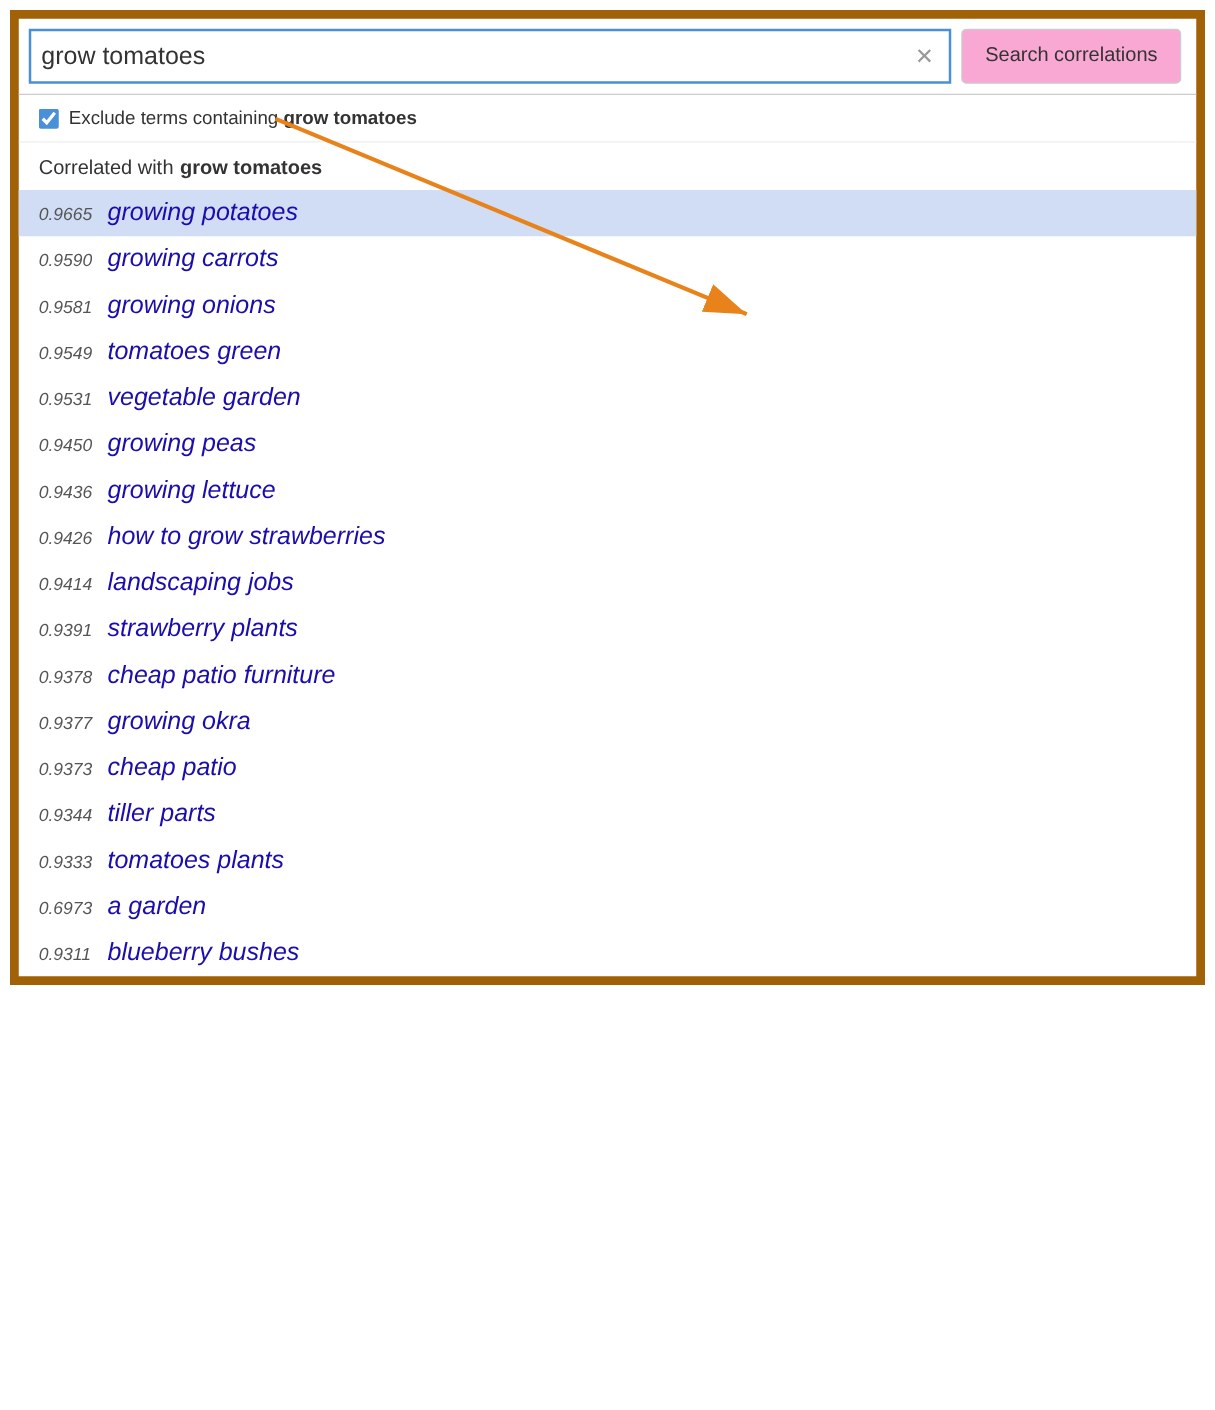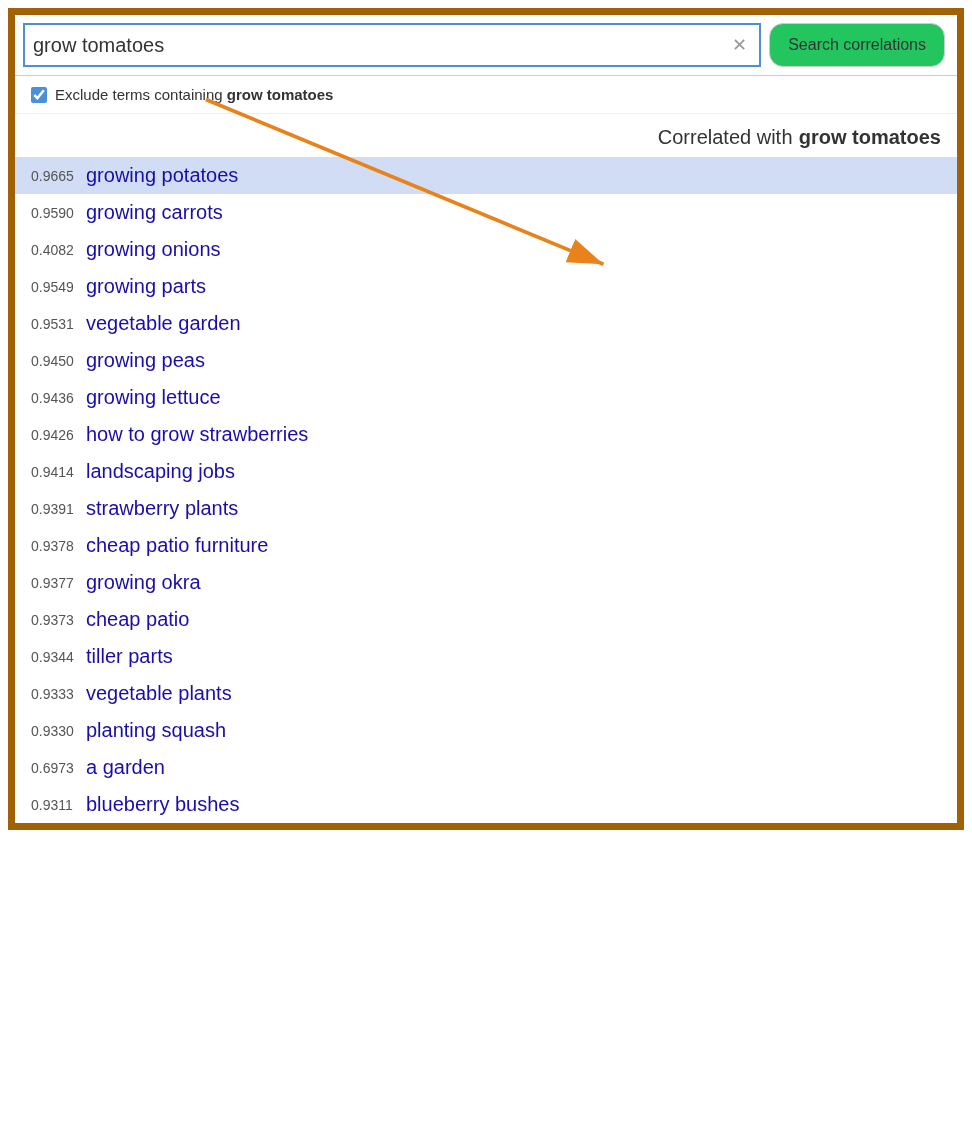--- a/index.html
+++ b/index.html
@@ -42,27 +42,27 @@
     .clear-icon {
       color: #999;
       font-size: 18px;
       cursor: pointer;
       padding: 0 4px;
     }
     .search-button {
       margin: 8px 12px 8px 0;
       padding: 8px 18px;
       height: 44px;
-      background: #22c55e;
+      background: #f9a8d4;
       border: 1px solid #ccc;
       font-size: 16px;
       color: #333;
       cursor: pointer;
       white-space: nowrap;
-      border-radius: 14px;
+      border-radius: 4px;
     }
     .exclude-row {
       display: flex;
       align-items: center;
       padding: 10px 16px;
       font-size: 15px;
       color: #333;
       border-bottom: 1px solid #eee;
     }
     .exclude-checkbox {
@@ -74,36 +74,36 @@
     }
     .exclude-label {
       font-size: 15px;
       color: #333;
     }
     .exclude-label strong {
       font-weight: bold;
     }
     .section-header {
       padding: 12px 16px 8px 16px;
-      font-size: 20px;
-      color: #333;
-      text-align: right;
+      font-size: 16px;
+      color: #333;
     }
     .section-header strong {
       font-weight: bold;
     }
     .results-list {
       list-style: none;
     }
     .result-item {
       display: flex;
       align-items: center;
       padding: 7px 16px;
       cursor: pointer;
       font-size: 15px;
+      font-style: italic;
     }
     .result-item.selected {
       background: #d0ddf5;
     }
     .result-score {
       color: #555;
       min-width: 55px;
       font-size: 14px;
     }
     .result-link {
@@ -148,26 +148,26 @@
   <ul class="results-list" id="results-list">
   <li class="result-item selected">
         <span class="result-score">0.9665</span>
         <a class="result-link" href="#">growing potatoes</a>
       </li>
       <li class="result-item">
         <span class="result-score">0.9590</span>
         <a class="result-link" href="#">growing carrots</a>
       </li>
       <li class="result-item">
-        <span class="result-score">0.4082</span>
+        <span class="result-score">0.9581</span>
         <a class="result-link" href="#">growing onions</a>
       </li>
       <li class="result-item">
         <span class="result-score">0.9549</span>
-        <a class="result-link" href="#">growing parts</a>
+        <a class="result-link" href="#">tomatoes green</a>
       </li>
       <li class="result-item">
         <span class="result-score">0.9531</span>
         <a class="result-link" href="#">vegetable garden</a>
       </li>
       <li class="result-item">
         <span class="result-score">0.9450</span>
         <a class="result-link" href="#">growing peas</a>
       </li>
       <li class="result-item">
@@ -197,25 +197,21 @@
       <li class="result-item">
         <span class="result-score">0.9373</span>
         <a class="result-link" href="#">cheap patio</a>
       </li>
       <li class="result-item">
         <span class="result-score">0.9344</span>
         <a class="result-link" href="#">tiller parts</a>
       </li>
       <li class="result-item">
         <span class="result-score">0.9333</span>
-        <a class="result-link" href="#">vegetable plants</a>
-      </li>
-      <li class="result-item">
-        <span class="result-score">0.9330</span>
-        <a class="result-link" href="#">planting squash</a>
+        <a class="result-link" href="#">tomatoes plants</a>
       </li>
       <li class="result-item">
         <span class="result-score">0.6973</span>
         <a class="result-link" href="#">a garden</a>
       </li>
       <li class="result-item">
         <span class="result-score">0.9311</span>
         <a class="result-link" href="#">blueberry bushes</a>
       </li>
     </ul>

